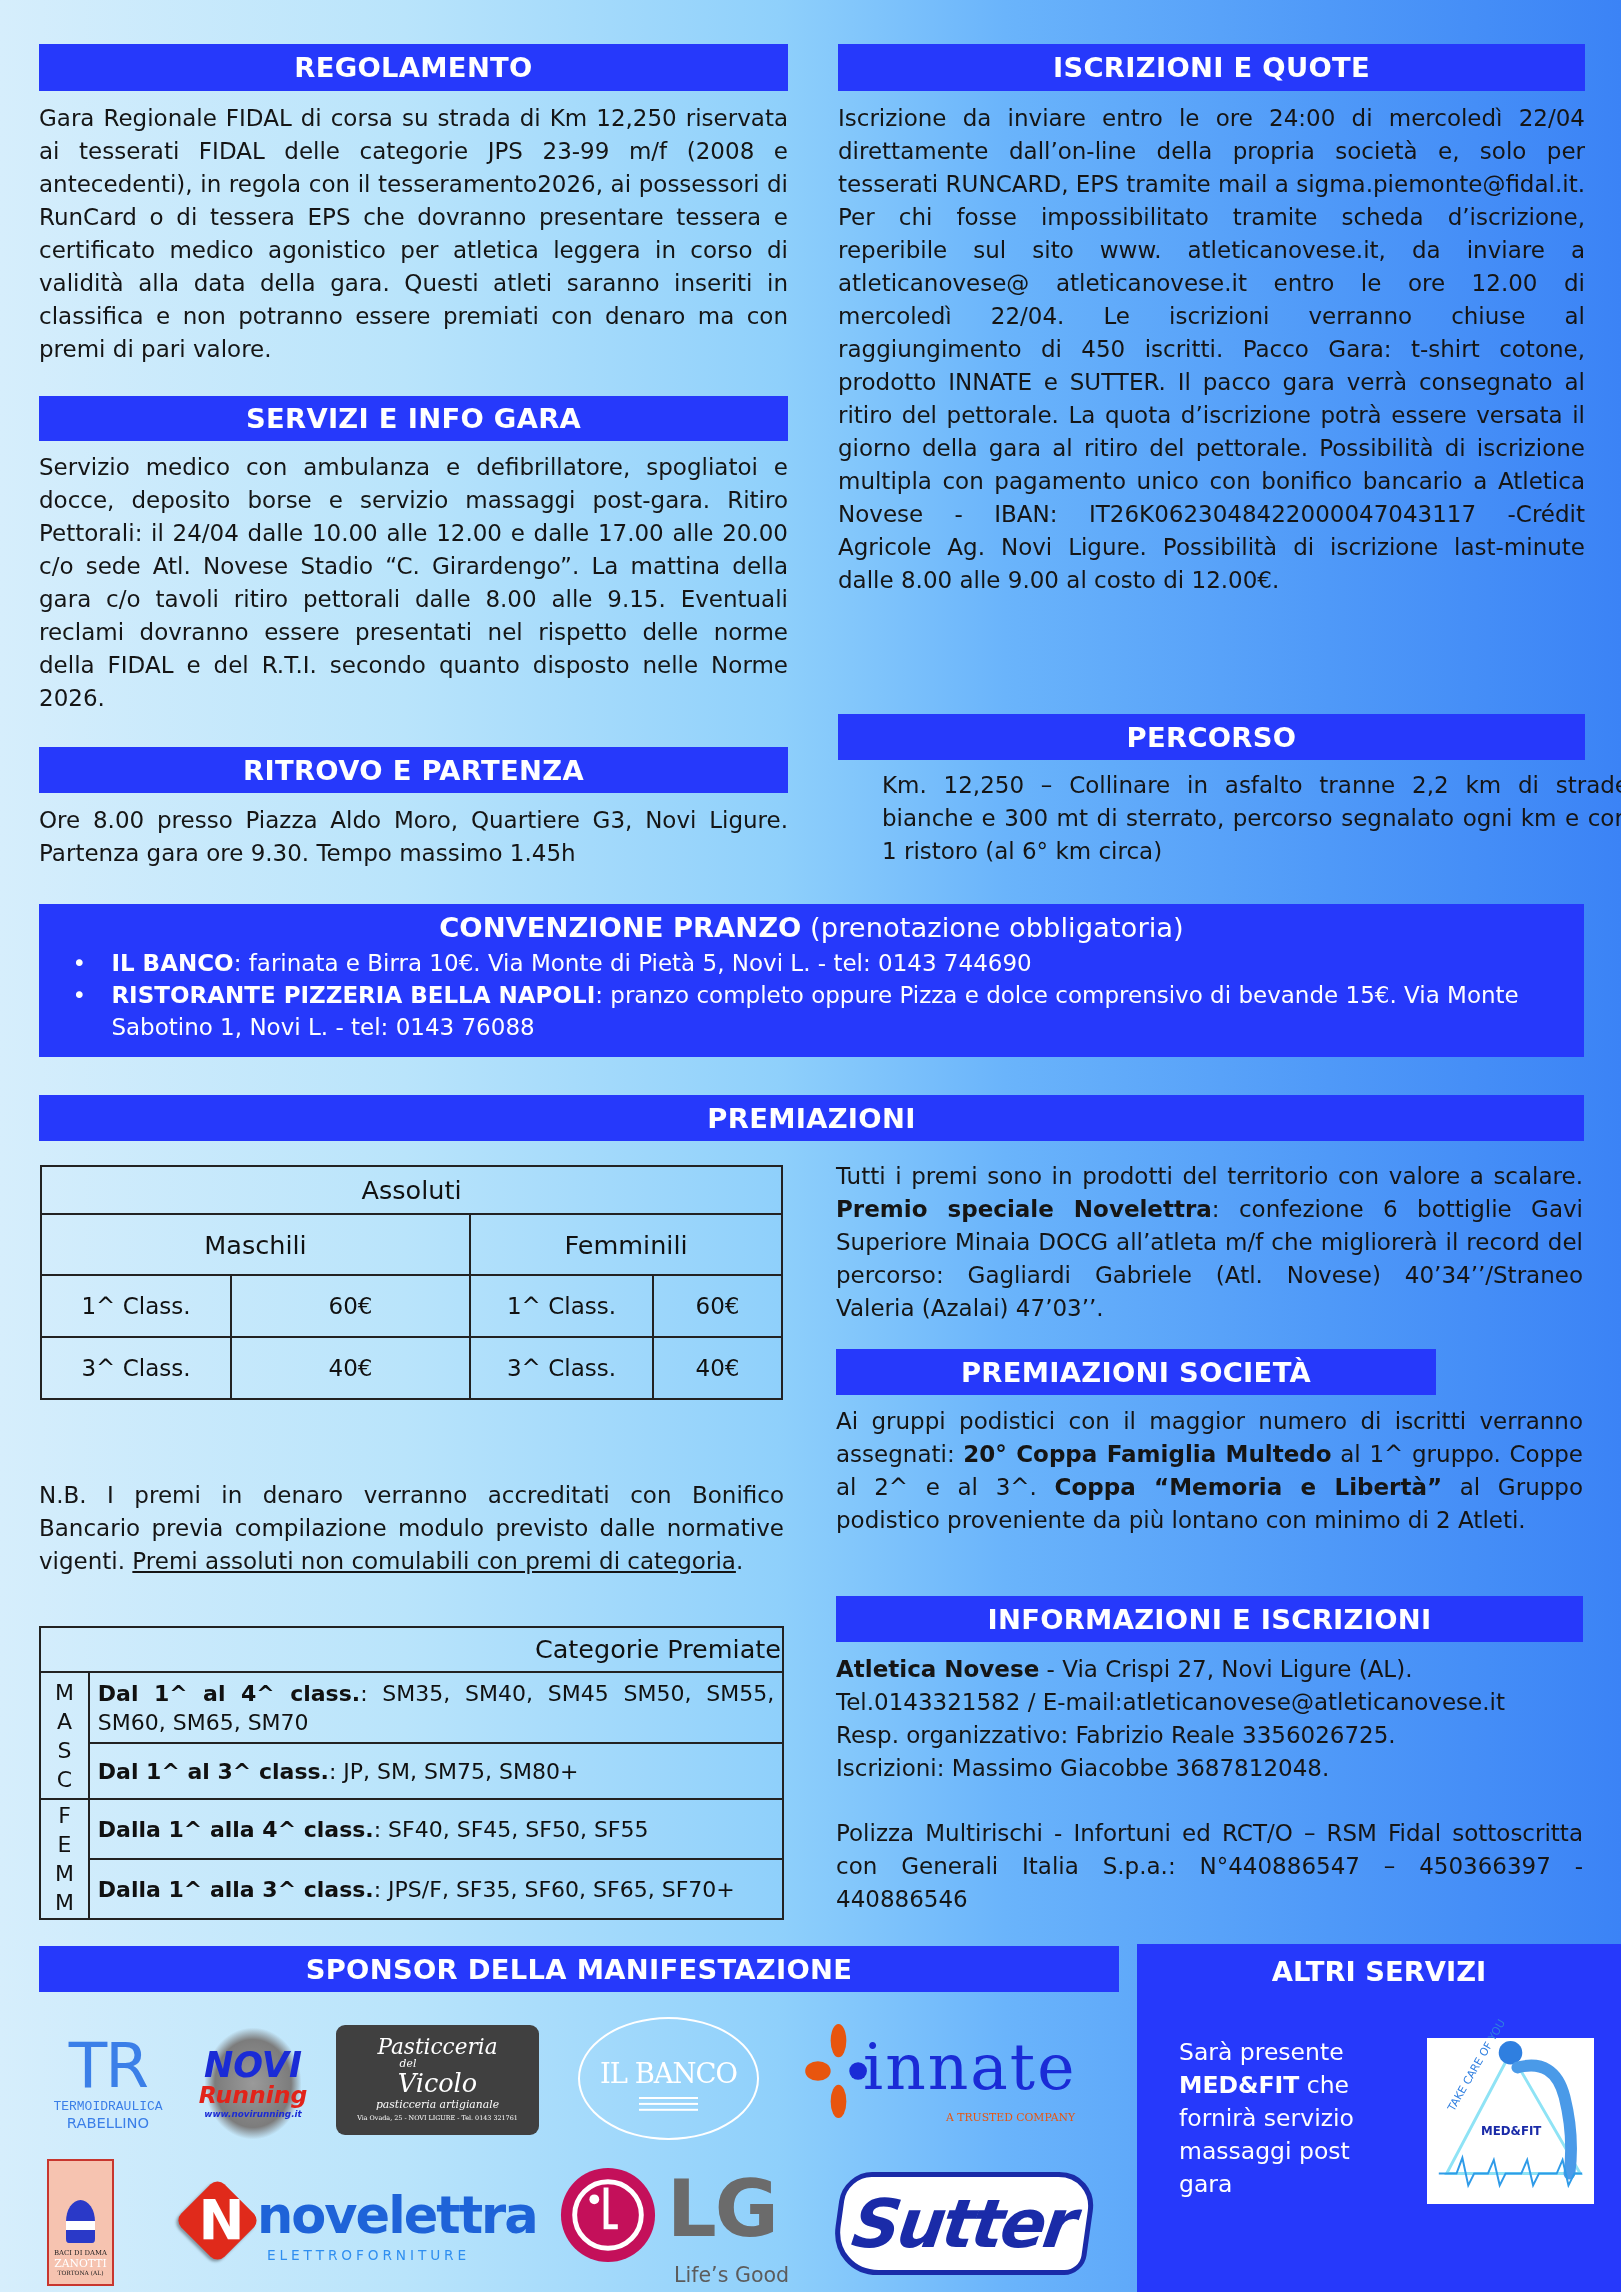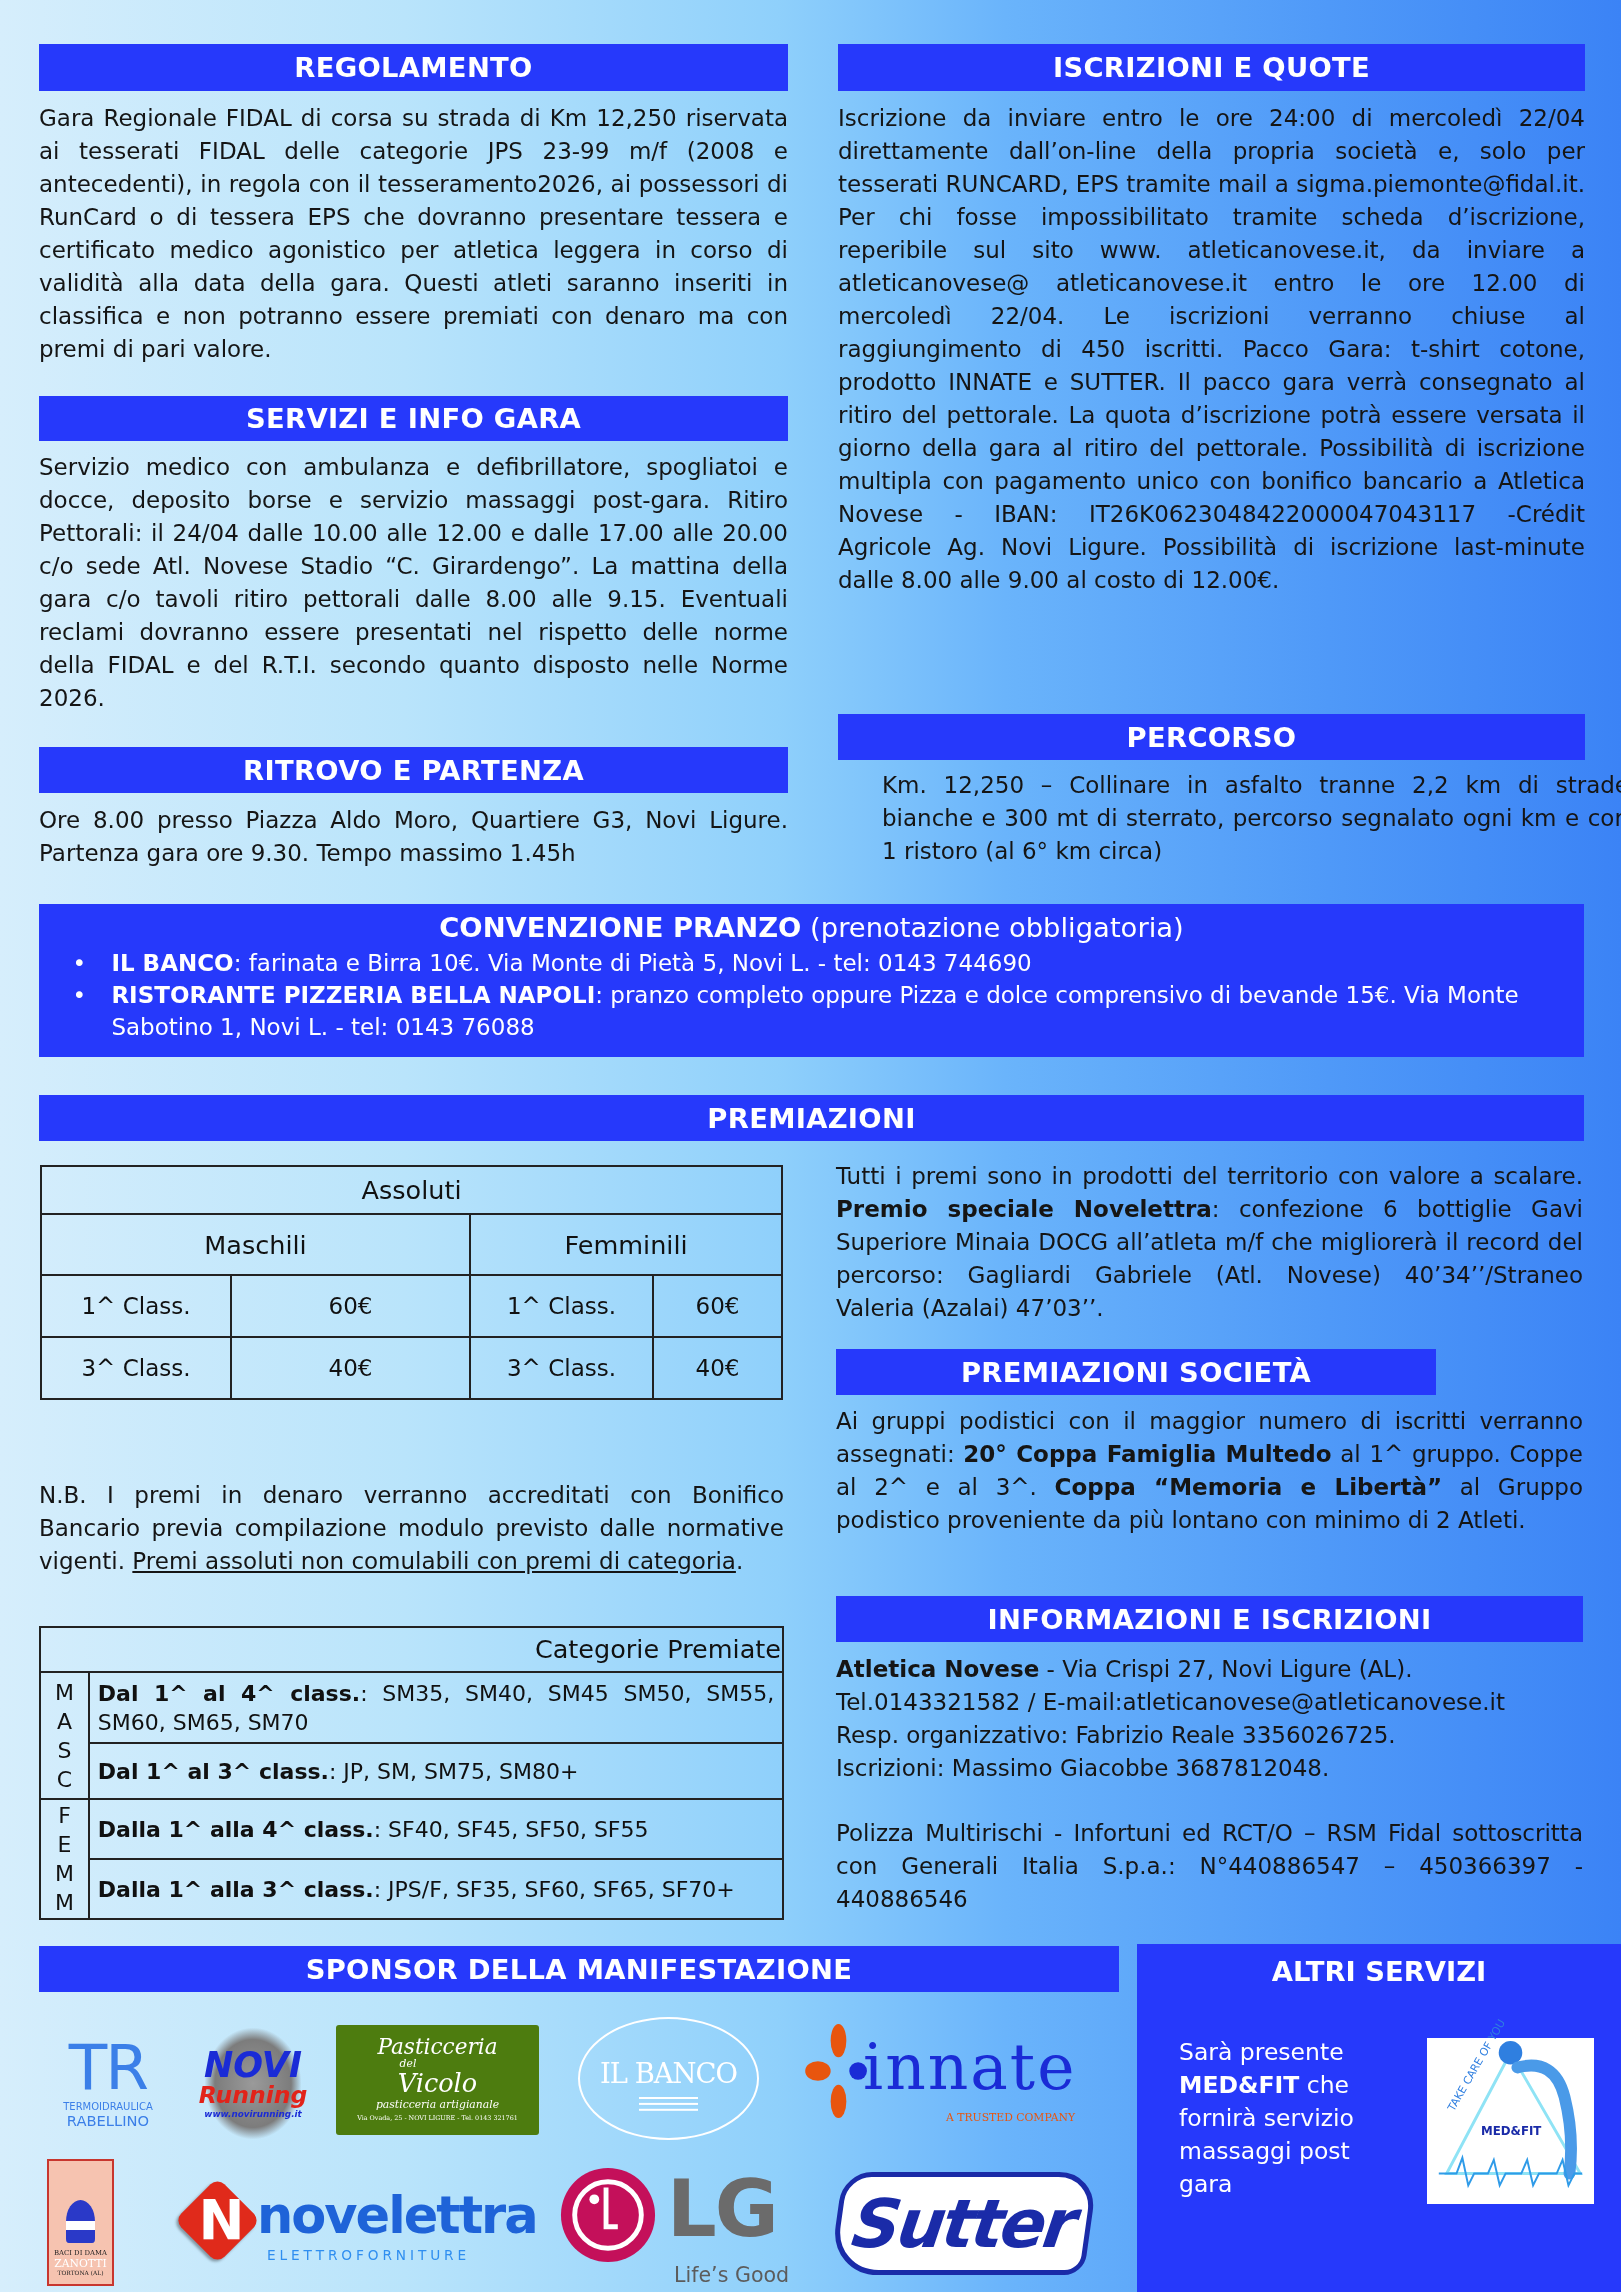--- a/index.html
+++ b/index.html
@@ -162,31 +162,31 @@
   <div style="height:32px;"></div>
   <div style="text-align:justify;text-align-last:left;">Polizza Multirischi - Infortuni ed RCT/O – RSM Fidal sottoscritta con Generali Italia S.p.a.: N°440886547 – 450366397 - 440886546</div>
 </div>
 
 <div class="hdr" style="left:39px;top:1946px;width:1080px;height:46px;">
   <span>SPONSOR DELLA MANIFESTAZIONE</span>
 </div>
 
 <div class="logo" style="left:49px;top:2034px;width:118px;height:98px;flex-direction:column;">
   <div style="font-size:63px;color:#3b7fe8;font-family:'DejaVu Sans',sans-serif;line-height:61px;letter-spacing:-2px;">TR</div>
-  <div style="font-size:10px;color:#3b7fe8;margin-top:3.9px;">TERMOIDRAULICA</div>
+  <div style="font-size:13px;color:#3b7fe8;margin-top:3.9px;font-family:Liberation Mono, monospace;">TERMOIDRAULICA</div>
   <div style="font-size:14.7px;color:#3b7fe8;">RABELLINO</div>
 </div>
 
 <div class="logo" style="left:204px;top:2027px;width:98px;height:113px;flex-direction:column;background:radial-gradient(ellipse at center,#9a9a9a 0%,#7c7c7c 55%,rgba(0,0,0,0) 70%);">
   <div style="font-size:35px;font-weight:bold;font-style:italic;color:#1a2bd6;line-height:35px;">NOVI</div>
   <div style="font-size:23.5px;font-weight:bold;font-style:italic;color:#e2231a;line-height:25.5px;">Running</div>
   <div style="font-size:8.8px;font-weight:bold;font-style:italic;color:#1a2bd6;">www.novirunning.it</div>
 </div>
 
-<div class="logo" style="left:336px;top:2025px;width:203px;height:110px;background:#4d7c0f;flex-direction:column;color:#fff;font-family:'DejaVu Serif',serif;font-style:italic;border-radius:3px;text-align:center;">
+<div class="logo" style="left:336px;top:2025px;width:203px;height:110px;background:#404040;flex-direction:column;color:#fff;font-family:'DejaVu Serif',serif;font-style:italic;border-radius:9px;text-align:center;">
   <div style="font-size:21.6px;line-height:23.5px;">Pasticceria</div>
   <div style="font-size:10.8px;line-height:10.8px;margin-right:59px;">del</div>
   <div style="font-size:25.5px;line-height:27.4px;">Vicolo</div>
   <div style="font-size:10.8px;line-height:15.7px;">pasticceria artigianale</div>
   <div style="font-size:6.4px;font-style:normal;line-height:11.8px;">Via Ovada, 25 - NOVI LIGURE - Tel. 0143 321761</div>
 </div>
 
 <div class="logo" style="left:578px;top:2017px;width:181px;height:123px;border:2px solid #fff;border-radius:50%;box-sizing:border-box;flex-direction:column;">
   <div style="font-family:'DejaVu Serif',serif;color:#fff;font-size:27.4px;letter-spacing:-1px;">IL BANCO</div>
   <div style="margin-top:7.8px;width:59px;border-top:2px solid #fff;box-shadow:0 5.9px 0 #fff,0 11.8px 0 #fff;"></div>

